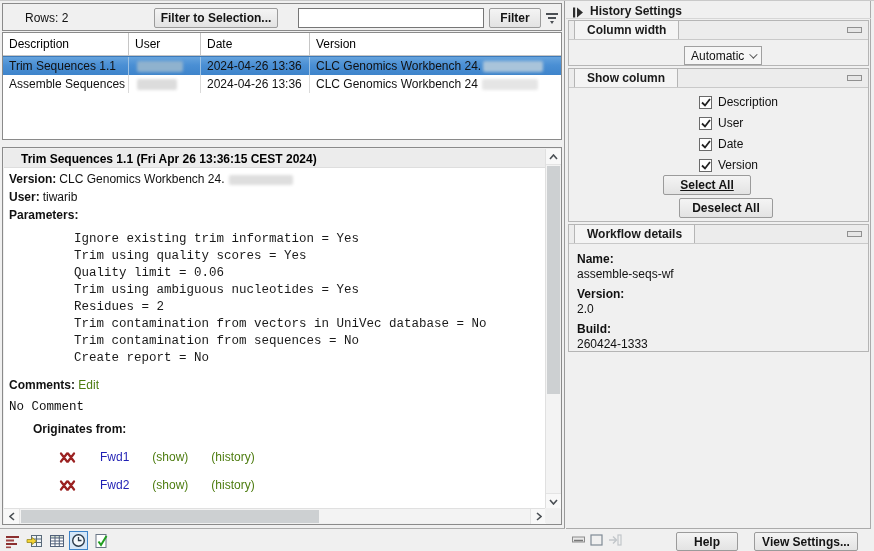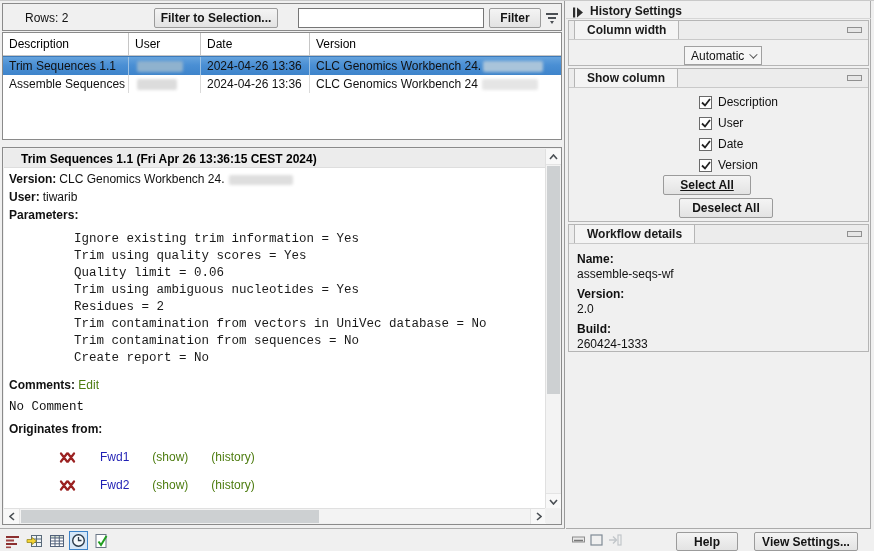--- a/index.html
+++ b/index.html
@@ -42,21 +42,21 @@
   .detail-content { position:absolute; left:1px; top:1px; width:542px; height:360px; background:#fff; overflow:hidden; }
   .detail-title { height:19px; background:#ececec; border-bottom:1px solid #dedede; font-weight:bold; padding:3px 0 0 17px; color:#000; }
   .d-line { padding-left:5px; margin-top:5px; line-height:13px; }
   .d-label { font-weight:bold; }
   .d-val { margin-left:3px; }
   .redact.dv { width:64px; height:10px; background:#dedede; margin-left:4px; vertical-align:middle; }
   .params { margin:9px 0 0 70px; font-family:"Liberation Mono", monospace; font-size:12.5px; line-height:17px; color:#1a1a1a; }
   .comments-line { padding-left:5px; margin-top:11px; }
   .link { color:#4d7c0f; cursor:pointer; }
   .no-comment { padding-left:5px; margin-top:8px; font-family:"Liberation Mono",monospace; font-size:12.5px; }
-  .orig-line { padding-left:5px; margin-top:8px; font-weight:bold; }
+  .orig-line { padding-left:5px; margin-top:8px; font-weight:bold;margin-left:24px; }
   .origin-item { display:flex; align-items:center; gap:23px; margin:14px 0 0 55px; height:14px; }
   .origin-item:first-of-type { margin-top:10px; }
   .origin-name { color:#1f1fb4; }
 
   .vscroll { position:absolute; right:1px; top:1px; width:15px; height:360px; background:#f3f3f3; border-left:1px solid #e0e0e0; }
   .hscroll { position:absolute; left:1px; bottom:1px; height:15px; width:542px; background:#f3f3f3; border-top:1px solid #e0e0e0; }
   .sb-btn { position:absolute; background:#f8f8f8; display:flex; align-items:center; justify-content:center; }
   .vscroll .up { top:0; left:0; width:15px; height:16px; border-bottom:1px solid #e4e4e4; }
   .vscroll .down { bottom:0; left:0; width:15px; height:16px; border-top:1px solid #e4e4e4; }
   .vscroll .thumb { position:absolute; top:17px; left:1px; width:13px; height:228px; background:#cdd0d2; }

